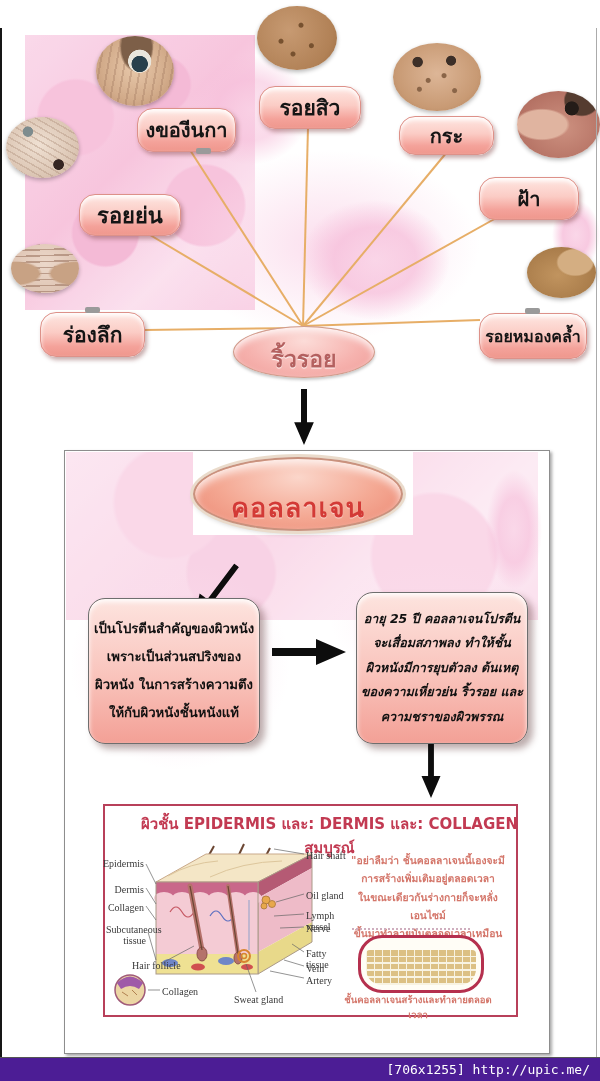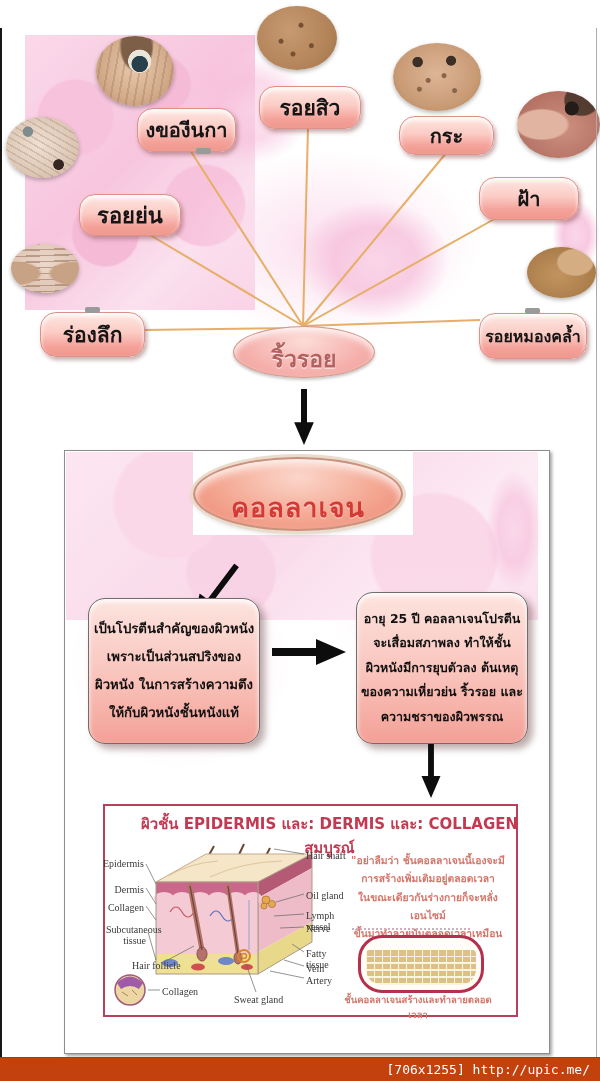--- a/index.html
+++ b/index.html
@@ -47,21 +47,21 @@
   #brick-capsule{position:absolute;z-index:4;background:#fffdf6;border:3px solid #b5304e;border-radius:24px;overflow:hidden;}
   #brick-fill{position:absolute;left:5px;right:5px;bottom:5px;top:12px;border-radius:4px 4px 16px 16px;
       background-color:#dcc084;
       background-image:repeating-linear-gradient(0deg,#f8f3e2 0 1.5px,rgba(0,0,0,0) 1.5px 7px),
                        repeating-linear-gradient(90deg,#f8f3e2 0 1.5px,rgba(0,0,0,0) 1.5px 8px);}
   #caption-text{position:absolute;z-index:4;text-align:center;font-weight:bold;font-size:9.5px;color:#d4766a;}
   
   .skin-label{position:absolute;z-index:5;font-size:10px;color:#3a3a3a;line-height:1.1;font-family:Liberation Serif, serif;}
   .skin-label.r{text-align:right;}
   
-  #watermark-bar{position:absolute;left:0;top:1057px;width:600px;height:24px;background:#c2410c;z-index:6;
+  #watermark-bar{position:absolute;left:0;top:1057px;width:600px;height:24px;background:#4c1d95;z-index:6;
       border-top:1px solid #555;}
   #watermark-text{display:block;text-align:right;padding-right:10px;color:#fff;font-size:13px;
       line-height:23px;font-family:"DejaVu Sans Mono","Liberation Mono",monospace;}
   .edge{position:absolute;z-index:7;}
   svg{display:block;}
 </style>
 </head>
 <body>
 
 <div class="tex tex-rect" style="left:25px;top:35px;width:230px;height:275px;opacity:.85;"></div>
@@ -186,21 +186,21 @@
 ผิวหนัง ในการสร้างความตึง
 ให้กับผิวหนังชั้นหนังแท้</span>
 </div>
 
 <div class="abs" style="left:272px;top:639px;z-index:3;">
   <svg width="74" height="26" viewBox="0 0 74 26">
       <path d="M0,9 h44 v-9 L74,13 44,26 v-9 H0 Z" fill="#0d0d0d"></path>
     </svg>
 </div>
 
-<div class="content-box" style="left:356px;top:592px;width:170px;height:150px;font-size:12.5px;line-height:1.95;">
+<div class="content-box" style="left:356px;top:592px;width:170px;height:150px;font-size:12.5px;line-height:1.95;font-style:italic;">
   <span>อายุ 25 ปี คอลลาเจนโปรตีน
 จะเสื่อมสภาพลง ทำให้ชั้น
 ผิวหนังมีการยุบตัวลง ต้นเหตุ
 ของความเหี่ยวย่น ริ้วรอย และ
 ความชราของผิวพรรณ</span>
 </div>
 
 <div class="abs" style="left:404px;top:759px;z-index:3;transform:rotate(90deg);">
   <svg width="54" height="24" viewBox="0 0 74 26">
       <path d="M0,9 h44 v-9 L74,13 44,26 v-9 H0 Z" fill="#0d0d0d"></path>

